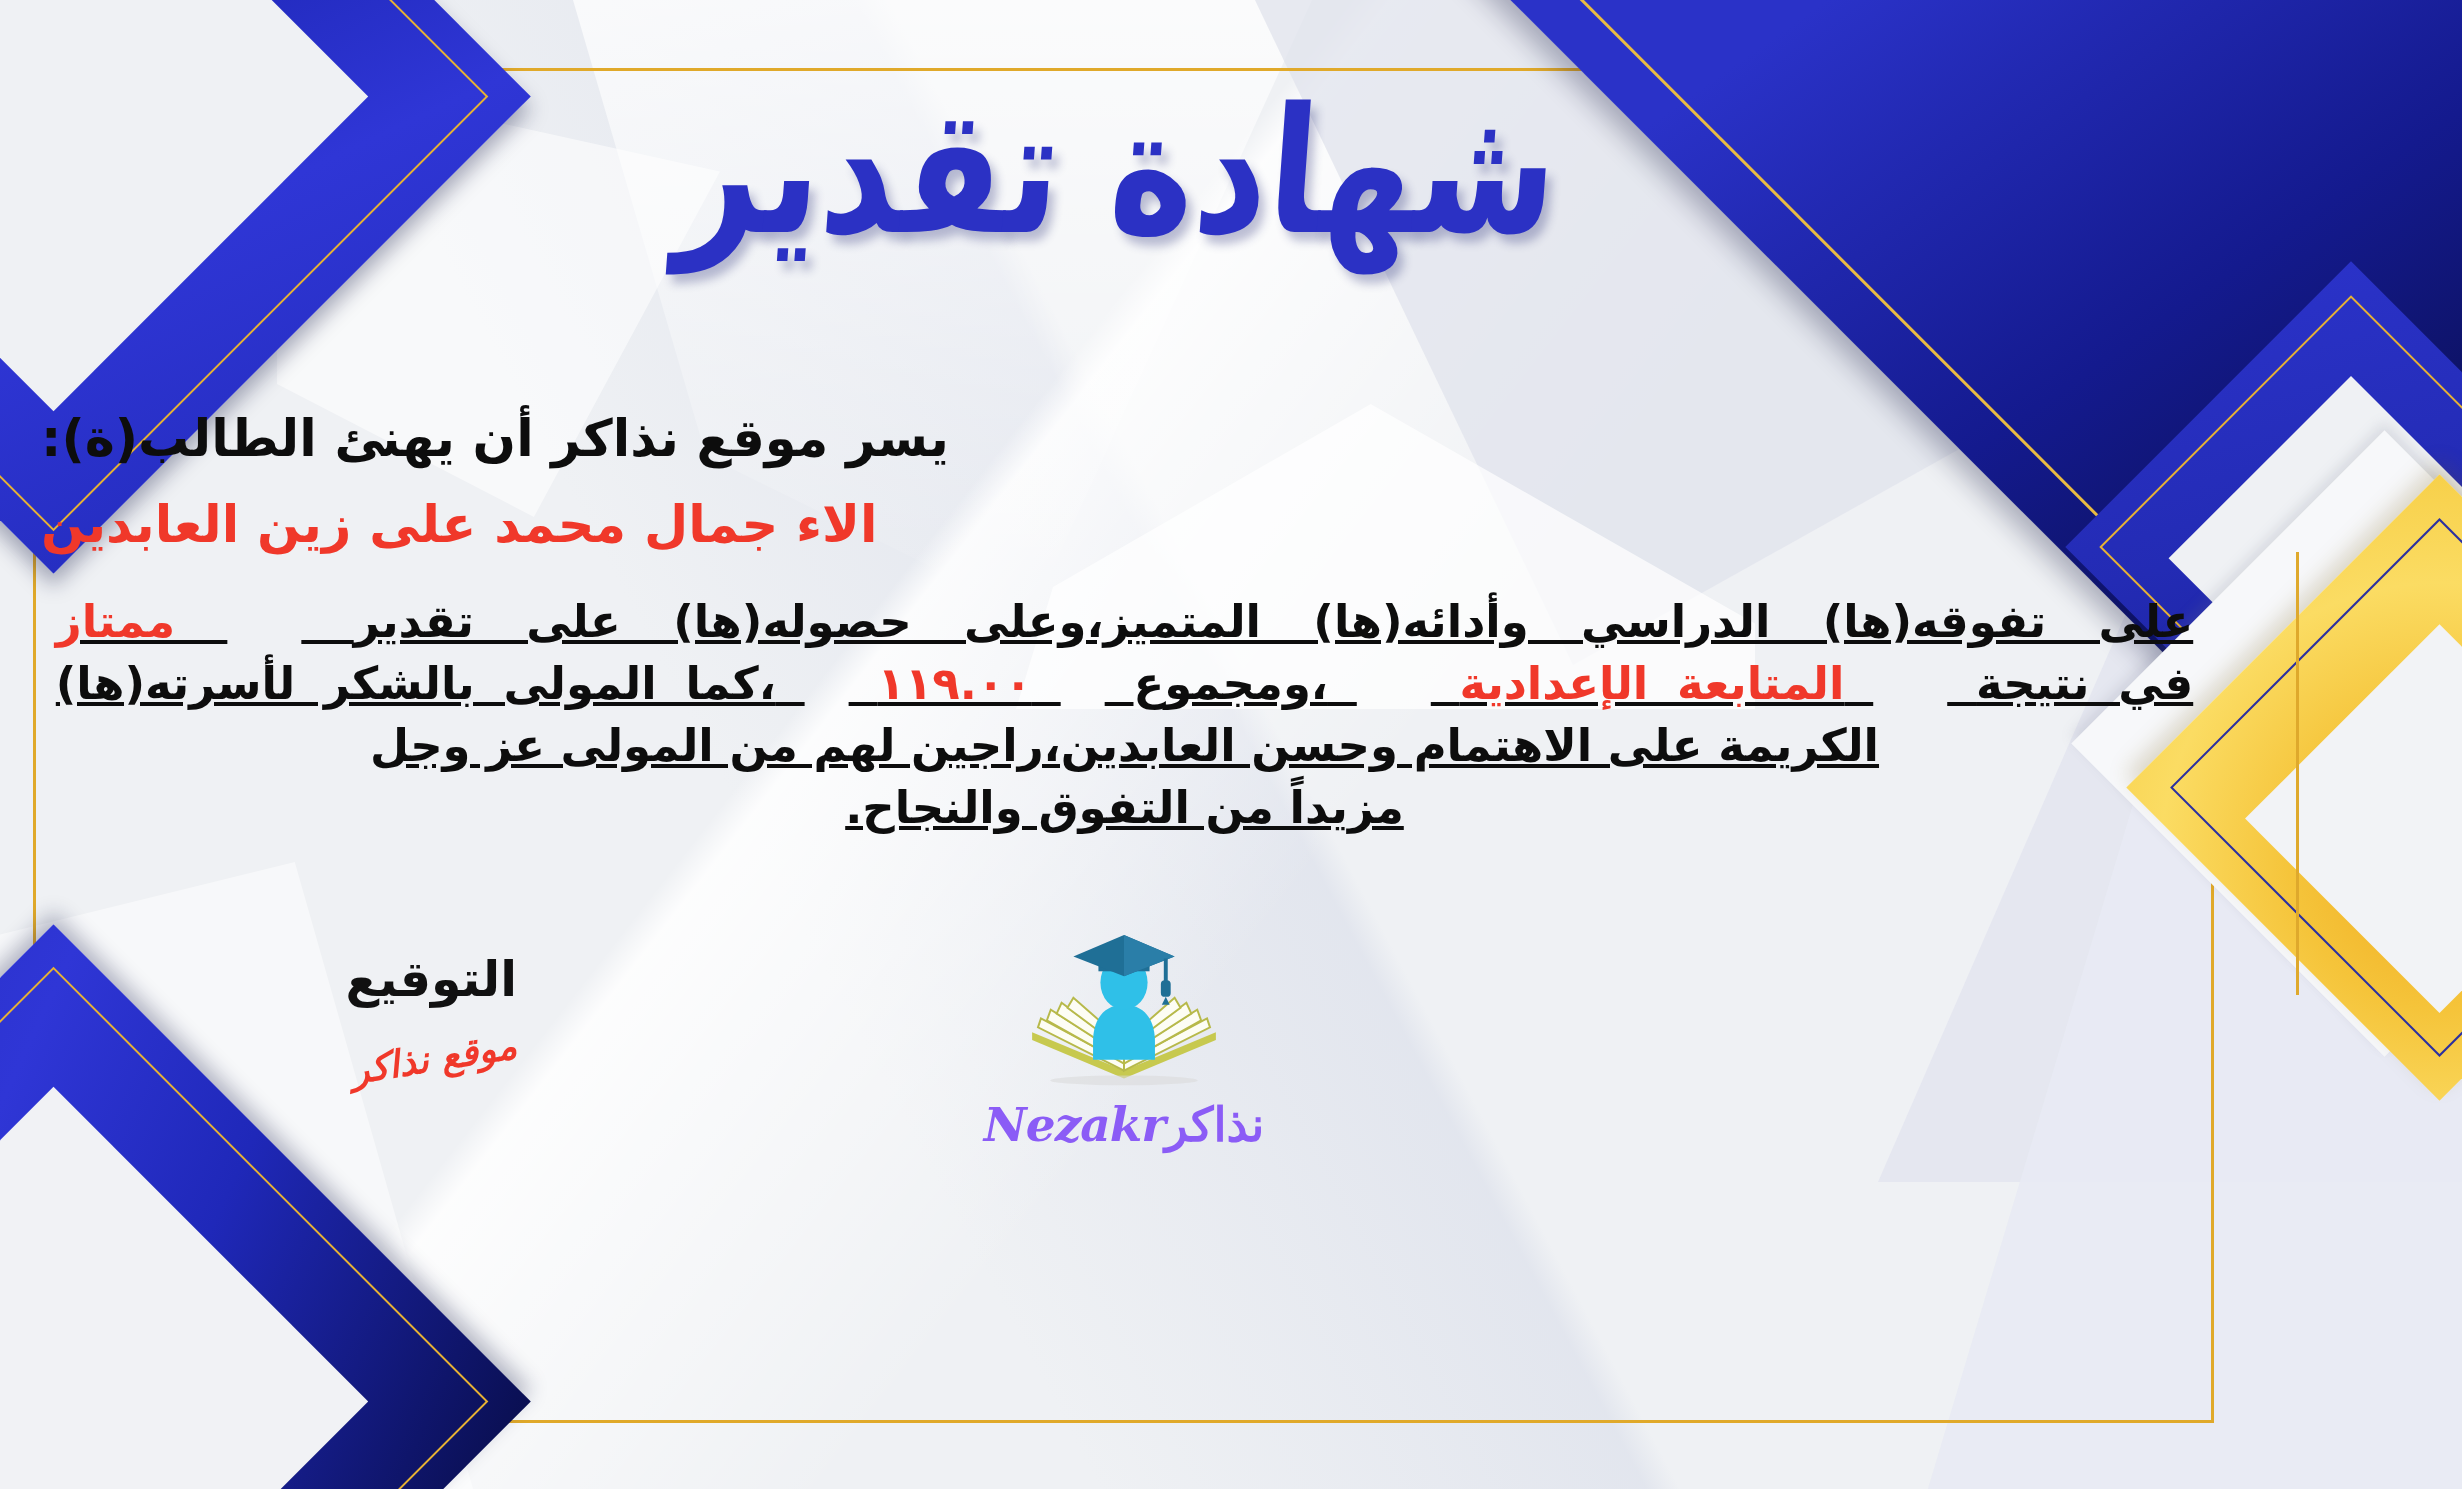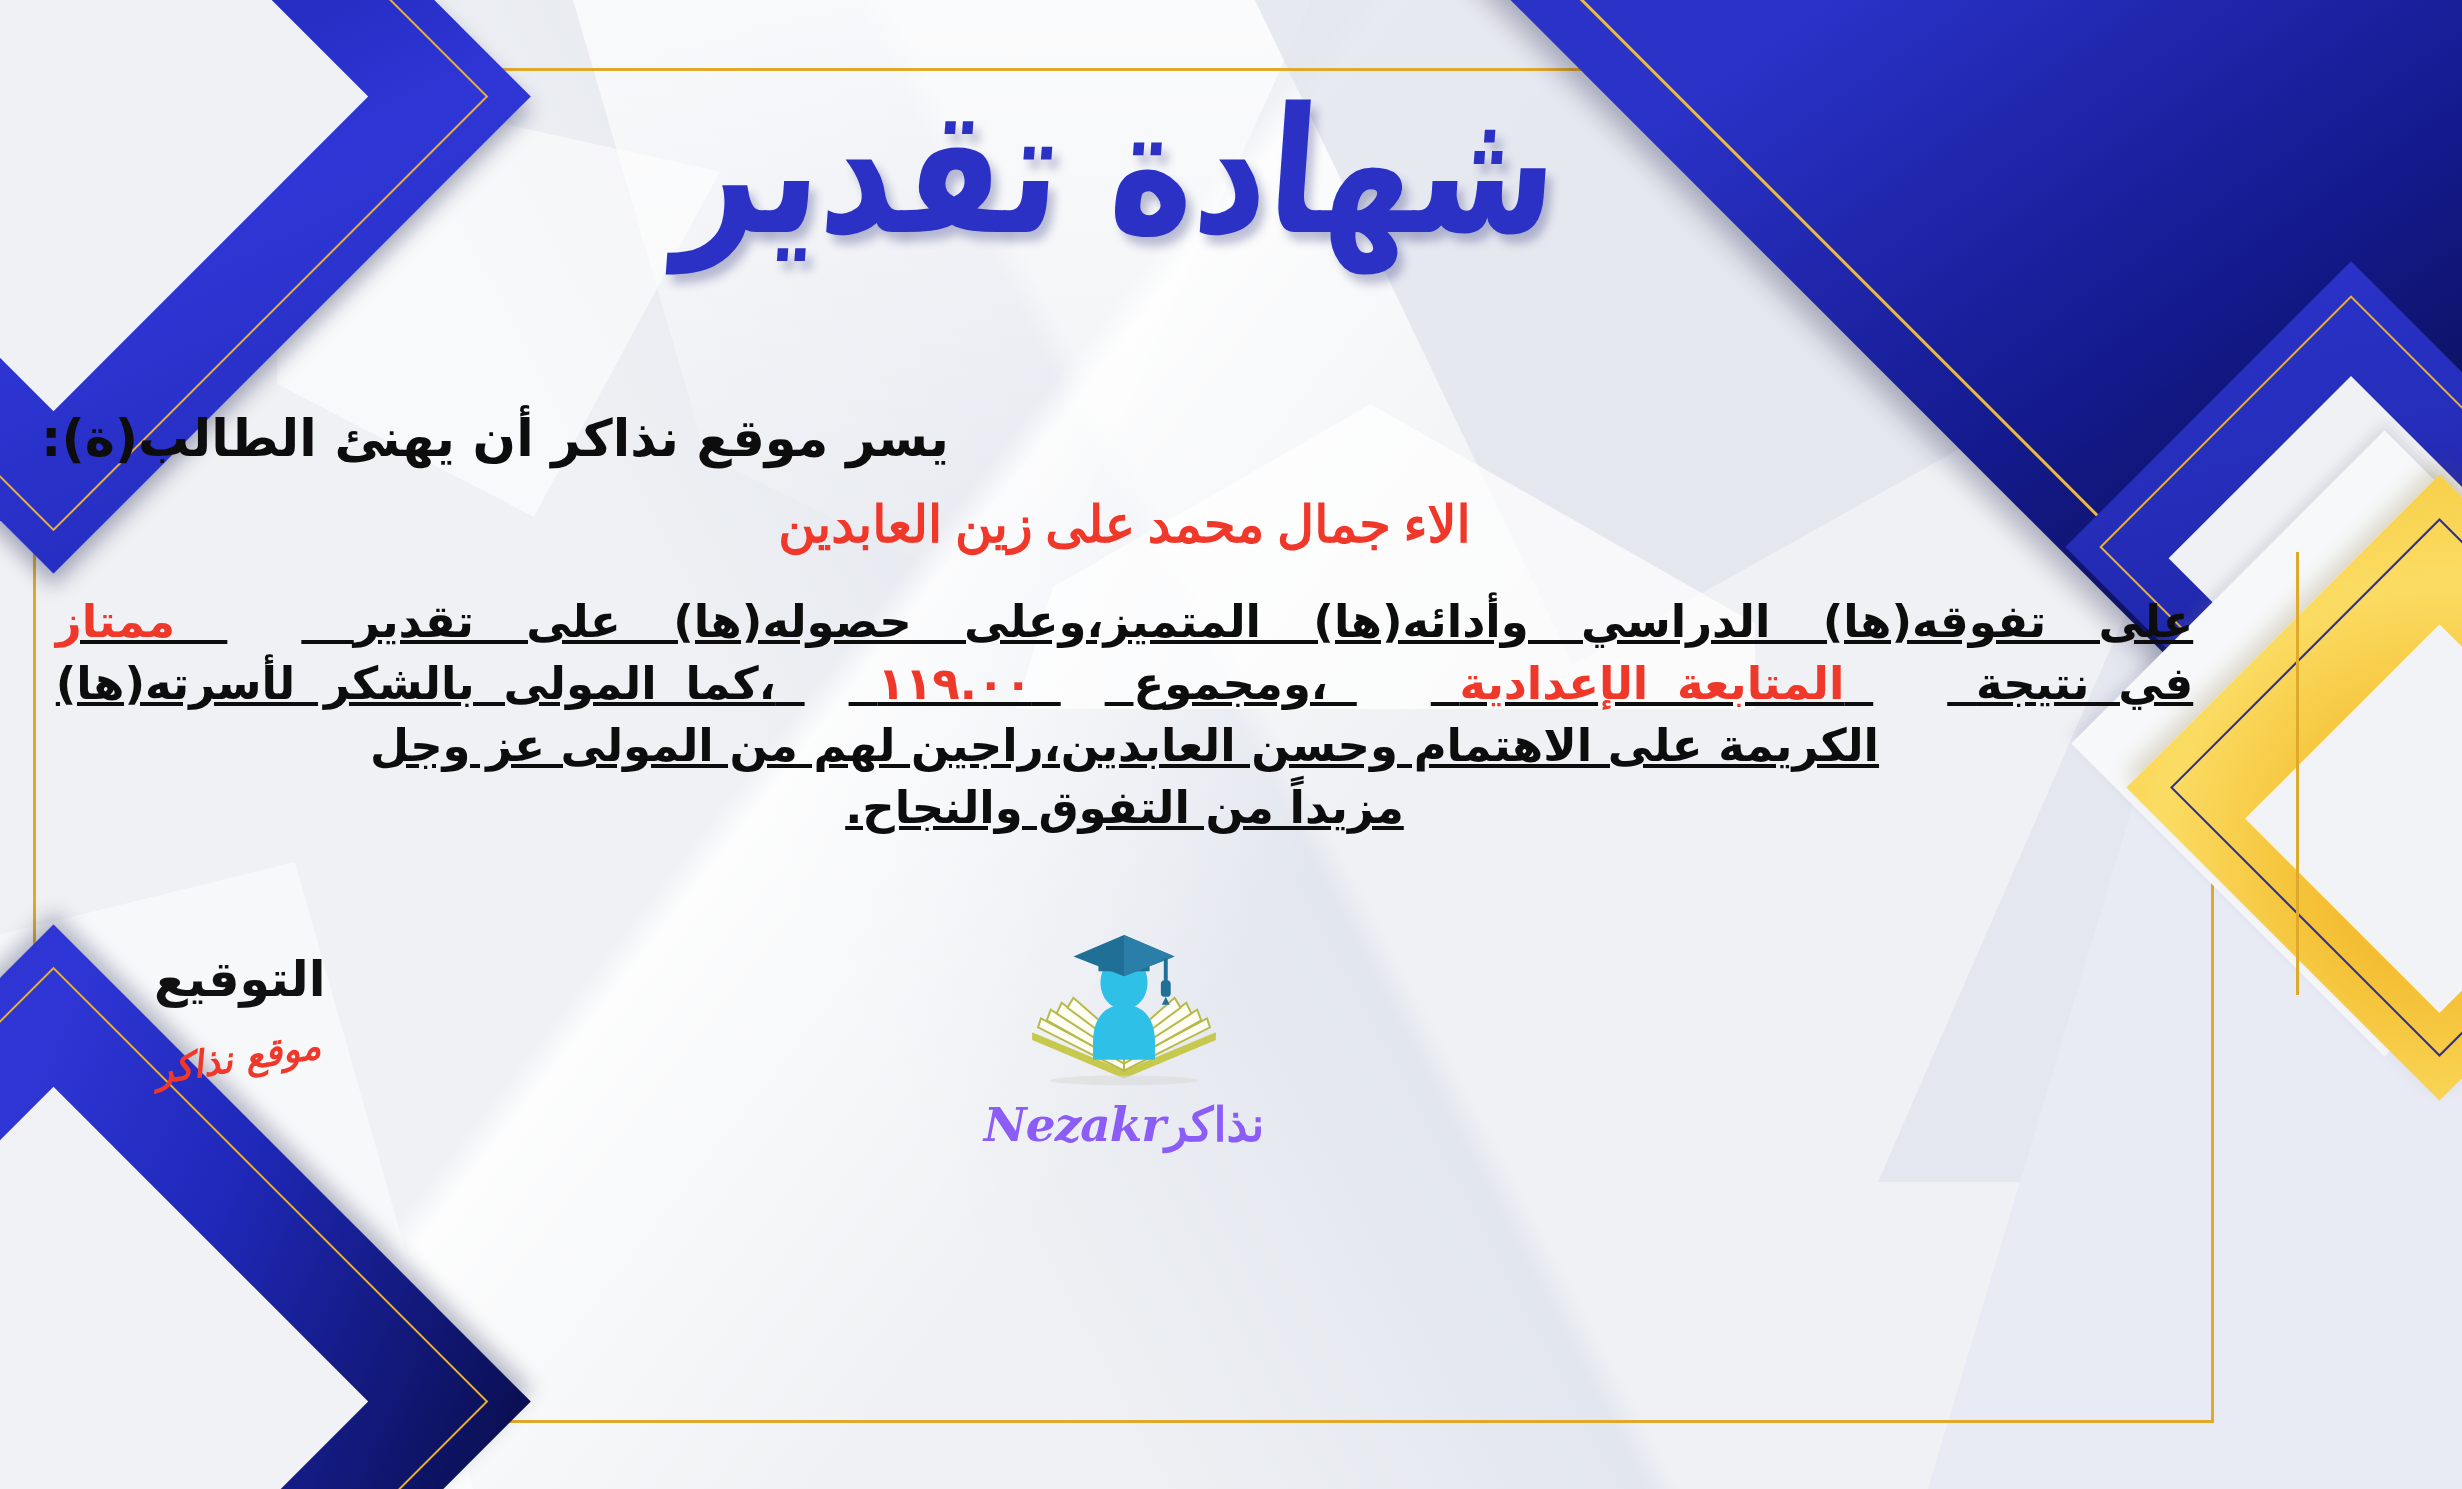--- a/index.html
+++ b/index.html
@@ -239,27 +239,26 @@
     font-size: 51px;
     font-weight: 600;
     color: #0d0d0d;
     letter-spacing: -0.5px;
   }
 
   .student-name {
     position: absolute;
     left: 0; right: 0;
     top: 421px;
-    text-align: center;
+    text-align: left;
     direction: rtl;
     font-size: 51px;
     font-weight: 700;
     color: #f0382a;
     letter-spacing: -0.5px;
-    font-family: Liberation Serif, serif;
   }
 
   .body-block {
     position: absolute;
     left: 14.8px;
     right: 14.8px;
     top: 517px;
     direction: rtl;
     text-align: center;
     font-size: 45px;
@@ -278,24 +277,24 @@
   .hl-red {
     color: #f0382a;
     font-weight: 700;
   }
   .gap-sm { display:inline-block; width: 44px; }
   .gap-md { display:inline-block; width: 74px; }
 
   
   .signature-block {
     position: absolute;
-    left: 113px;
+    left: 102px;
     top: 877px;
     width: 374px;
-    text-align: left;
+    text-align: right;
     direction: rtl;
   }
   .signature-label {
     font-size: 49px;
     font-weight: 700;
     color: #111111;
     letter-spacing: -0.5px;
   }
   .signature-mark {
     margin-top: 27.6px;

